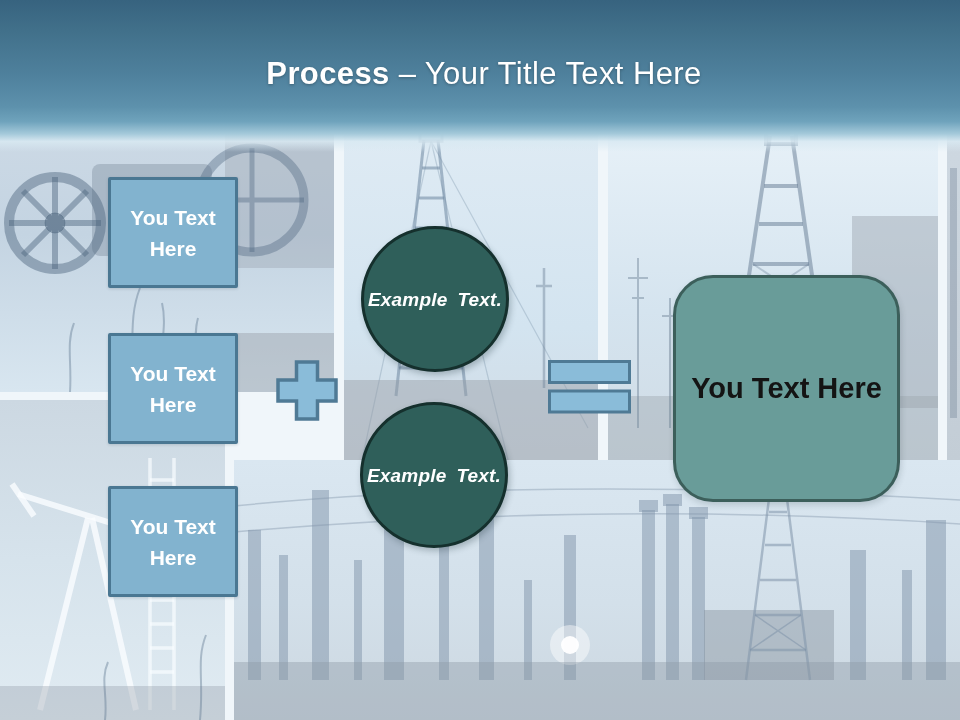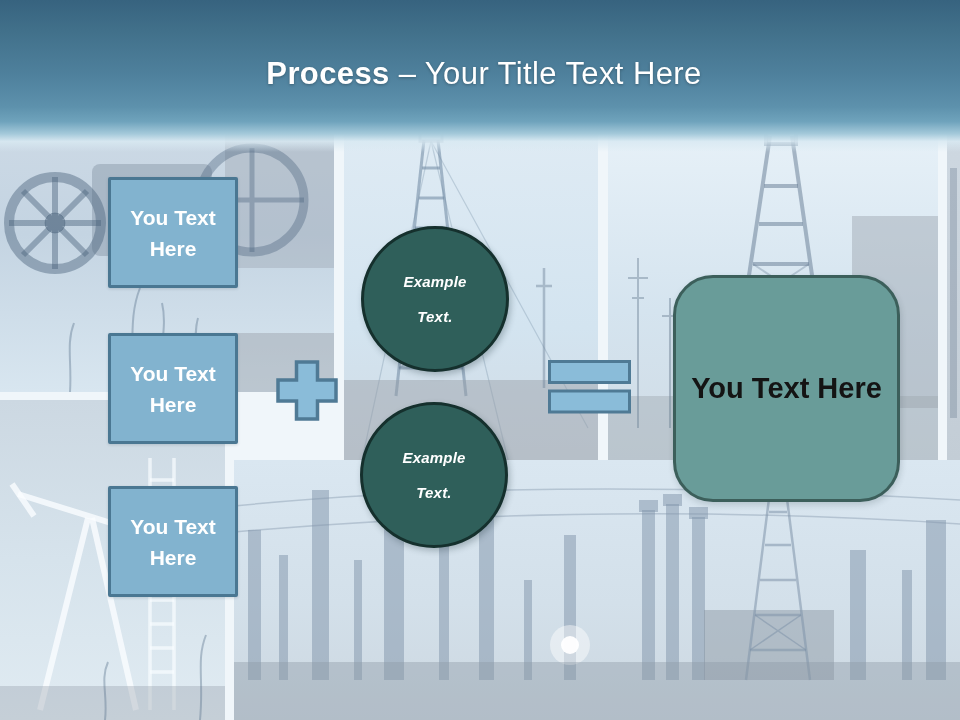--- a/index.html
+++ b/index.html
@@ -56,22 +56,22 @@
     display:flex;align-items:center;justify-content:center;text-align:center;
     color:#fff;font-size:21px;line-height:31px;
     box-shadow:0 1px 3px rgba(40,60,80,.18);
   }
   .box-1{top:177px;} .box-2{top:333px;} .box-3{top:486px;}
   .circle{
     width:148px;height:146px;border-radius:50%;
     background:var(--circle-fill,#2f5f5a);
     border:3px solid var(--circle-border,#15302d);
     box-sizing:border-box;
-    display:flex;flex-direction:column;align-items:center;justify-content:center;
-    color:var(--circle-text,#fff);font-size:15px;font-weight:700;font-style:italic;
+    display:flex;flex-direction:row;align-items:center;justify-content:center;
+    color:var(--circle-text,#fff);font-size:19px;font-weight:700;font-style:italic;
     line-height:25px;letter-spacing:.2px;text-align:center;
     box-shadow:2px 3px 6px rgba(25,45,55,.28);
     gap:10px;
   }
   .circle-1{left:361px;top:226px;}
   .circle-2{left:360px;top:402px;}
   .op-plus{left:276px;top:360px;width:62px;height:61px;}
   .op-equals{left:548px;top:360px;width:84px;height:55px;}
   .result-box{
     left:673px;top:275px;width:227px;height:227px;

